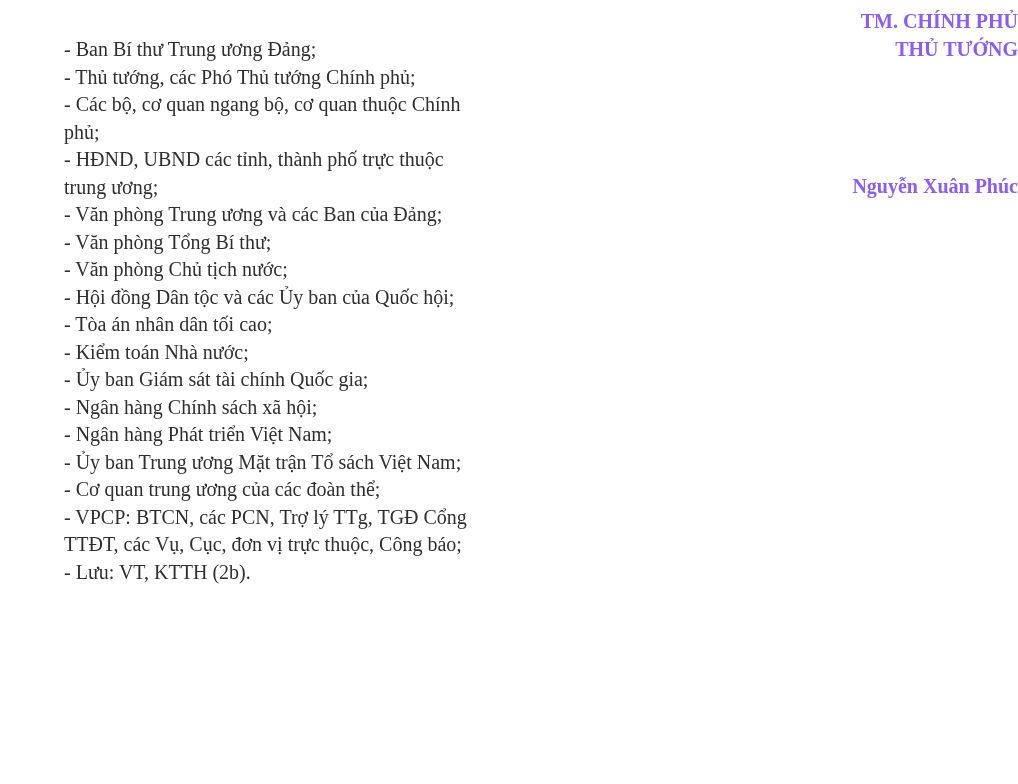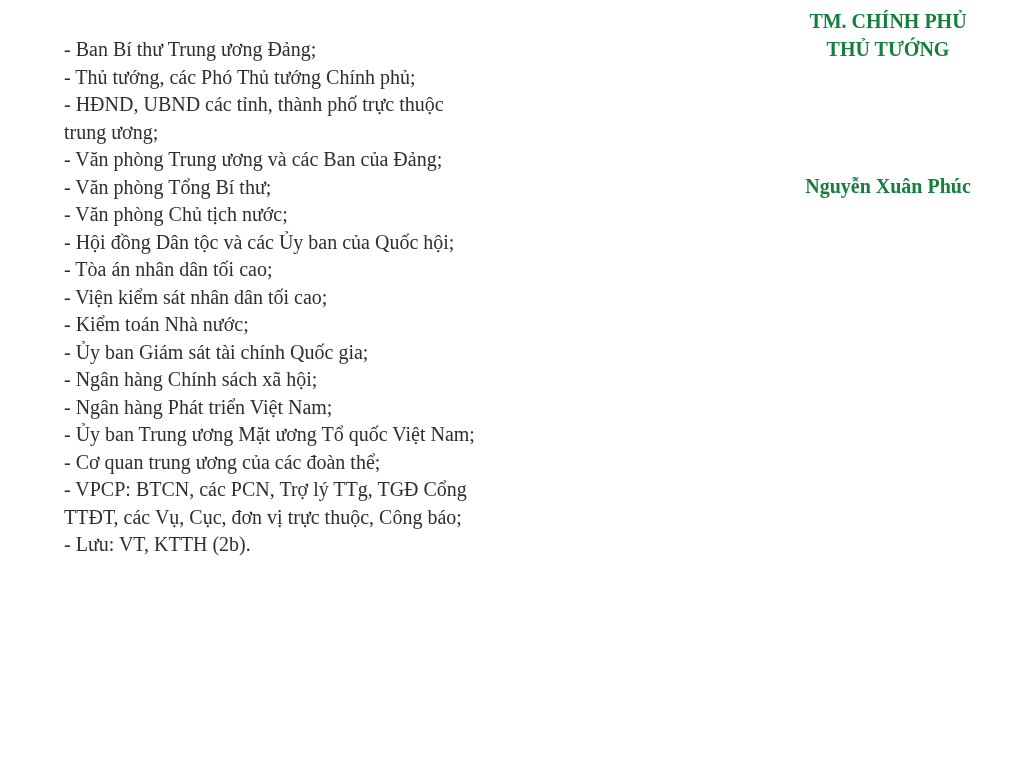--- a/index.html
+++ b/index.html
@@ -32,51 +32,51 @@
   }
   .recipient-item {
     font-weight: normal;
     margin-left: 44px;
   }
   .signature-block {
     position: absolute;
     left: 758px;
     top: 8px;
     width: 260px;
-    text-align: center;
+    text-align: right;
     font-size: 20px;
     line-height: 27.5px;
     font-weight: bold;
-    color: #15803d;
+    color: #8b5cf6;
   }
   .signer-name {
     margin-top: 110px;
     font-weight: bold;
   }
 </style>
 </head>
 <body>
 
 <div class="page">
 
   <div class="recipients-block">
     <div class="recipient-item">- Ban Bí thư Trung ương Đảng;</div>
     <div class="recipient-item">- Thủ tướng, các Phó Thủ tướng Chính phủ;</div>
+    <div class="recipient-item">- Các bộ, cơ quan ngang bộ, cơ quan thuộc Chính phủ;</div>
     <div class="recipient-item">- HĐND, UBND các tỉnh, thành phố trực thuộc trung ương;</div>
     <div class="recipient-item">- Văn phòng Trung ương và các Ban của Đảng;</div>
     <div class="recipient-item">- Văn phòng Tổng Bí thư;</div>
     <div class="recipient-item">- Văn phòng Chủ tịch nước;</div>
     <div class="recipient-item">- Hội đồng Dân tộc và các Ủy ban của Quốc hội;</div>
     <div class="recipient-item">- Tòa án nhân dân tối cao;</div>
-    <div class="recipient-item">- Viện kiểm sát nhân dân tối cao;</div>
     <div class="recipient-item">- Kiểm toán Nhà nước;</div>
     <div class="recipient-item">- Ủy ban Giám sát tài chính Quốc gia;</div>
     <div class="recipient-item">- Ngân hàng Chính sách xã hội;</div>
     <div class="recipient-item">- Ngân hàng Phát triển Việt Nam;</div>
-    <div class="recipient-item">- Ủy ban Trung ương Mặt ương Tổ quốc Việt Nam;</div>
+    <div class="recipient-item">- Ủy ban Trung ương Mặt trận Tổ sách Việt Nam;</div>
     <div class="recipient-item">- Cơ quan trung ương của các đoàn thể;</div>
     <div class="recipient-item">- VPCP: BTCN, các PCN, Trợ lý TTg, TGĐ Cổng TTĐT, các Vụ, Cục, đơn vị trực thuộc, Công báo;</div>
     <div class="recipient-item">- Lưu: VT, KTTH (2b).</div>
   </div>
 
   <div class="signature-block">
     <div class="authority-line">TM. CHÍNH PHỦ</div>
     <div class="authority-line">THỦ TƯỚNG</div>
     <div class="signer-name">Nguyễn Xuân Phúc</div>
   </div>

